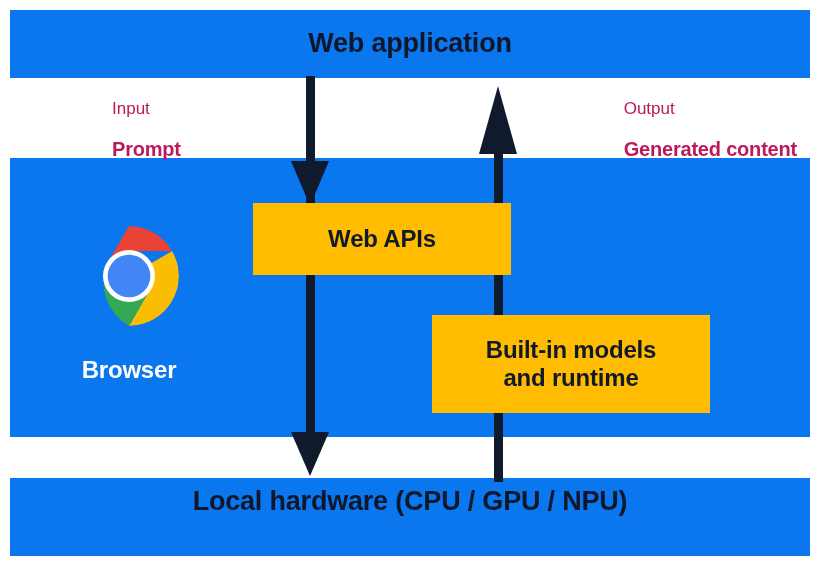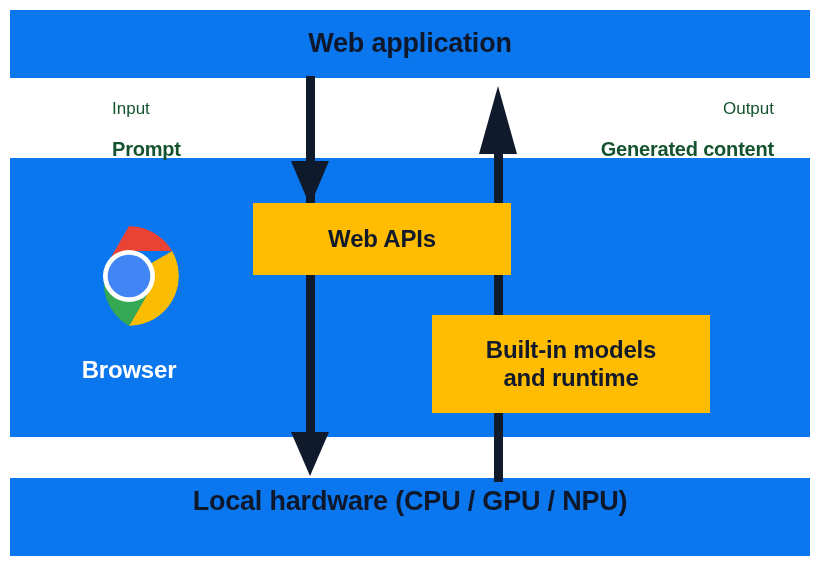--- a/index.html
+++ b/index.html
@@ -72,32 +72,31 @@
   #arrow-output-up {
     left: 474px;
     top: 82px;
     width: 48px;
     height: 400px;
   }
 
   
   .io-group {
     position: absolute;
-    color: #14532d;
+    color: #be185d;
     line-height: 1.18;
   }
   #io-input {
     left: 112px;
     top: 99px;
     text-align: left;
   }
   #io-output {
-    right: 46px;
+    right: 23px;
     top: 99px;
-    text-align: right;
   }
   .io-kind {
     font-size: 17px;
     font-weight: normal;
     display: block;
   }
   .io-value {
     font-size: 20px;
     font-weight: bold;
     display: block;

